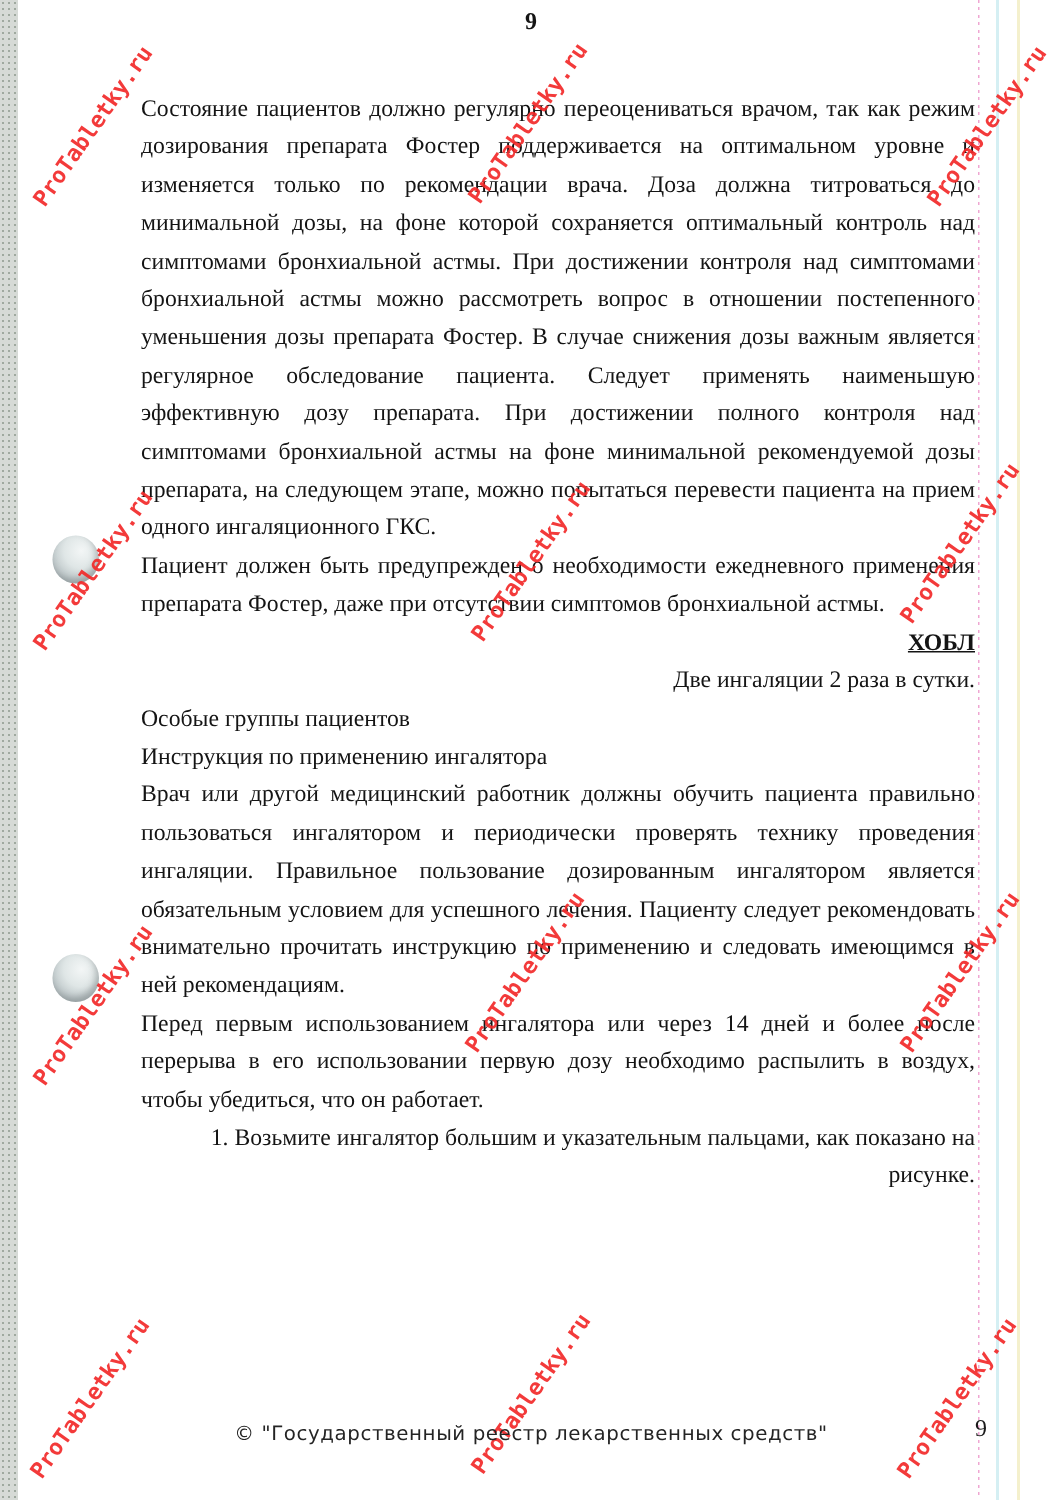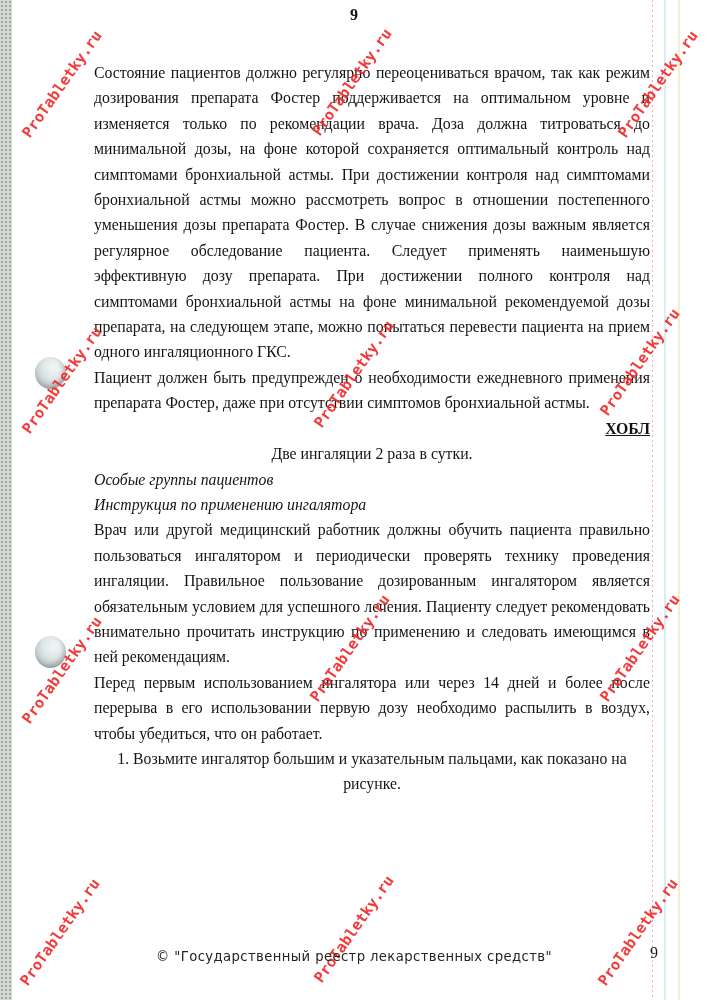--- a/index.html
+++ b/index.html
@@ -30,22 +30,22 @@
     text-align:center; font-size:16px; font-weight:bold;
   }
 
   .doc-body {
     position:absolute; left:94px; top:60px; width:556px;
     font-size:15.8px; line-height:25.4px;
     text-align:justify;
   }
   .doc-body p { margin:0; padding:0; }
   .para-body-justified { text-align:justify; }
-  .para-plain          { text-align:center; }
-  .para-italic         { text-align:left; font-style:italic; }
+  .para-plain          { text-align:right; }
+  .para-italic         { text-align:left; }
   .para-bold-italic    { text-align:left; font-style:italic; font-weight:bold; }
   .para-heading-underline { text-align:right; font-weight:bold; text-decoration:underline; }
 
   
   .hole {
     position:absolute; width:31px; height:32px; border-radius:50%;
     background:radial-gradient(circle at 62% 32%, #f3f6f6 0%, #dfe6e6 40%, #bcc5c7 72%, #a9b3b5 100%);
     box-shadow:inset -2px -3px 4px rgba(110,120,122,0.45);
   }
   .hole-1 { left:35px; top:357px; }

